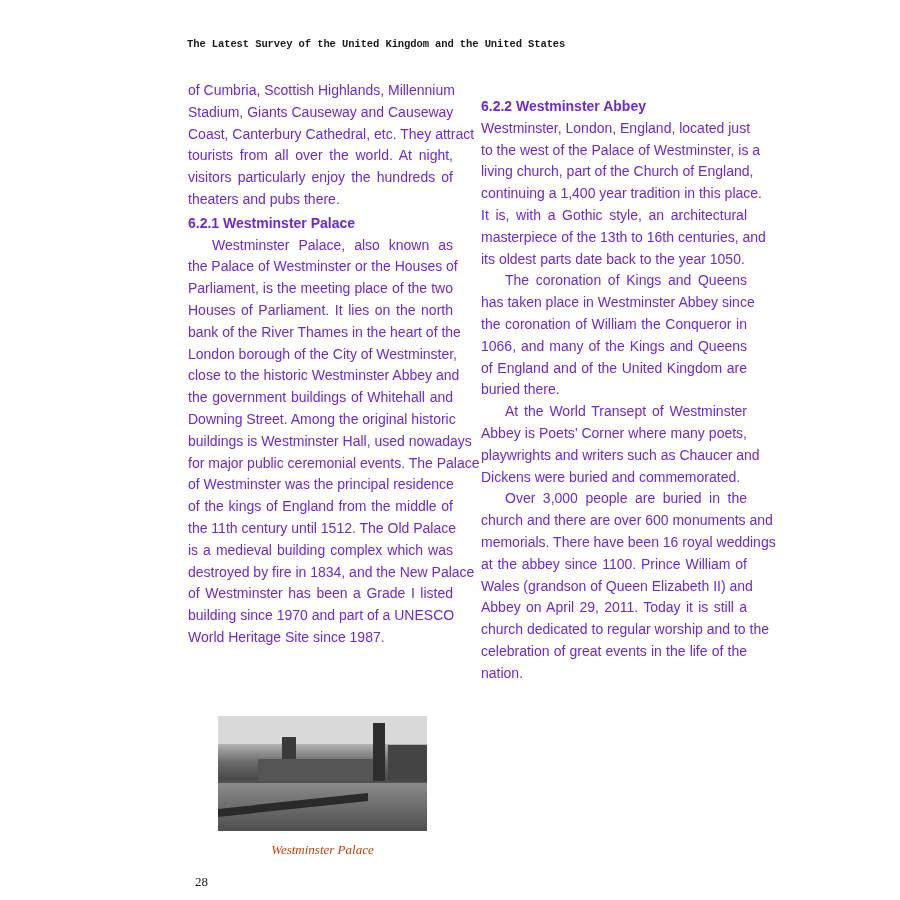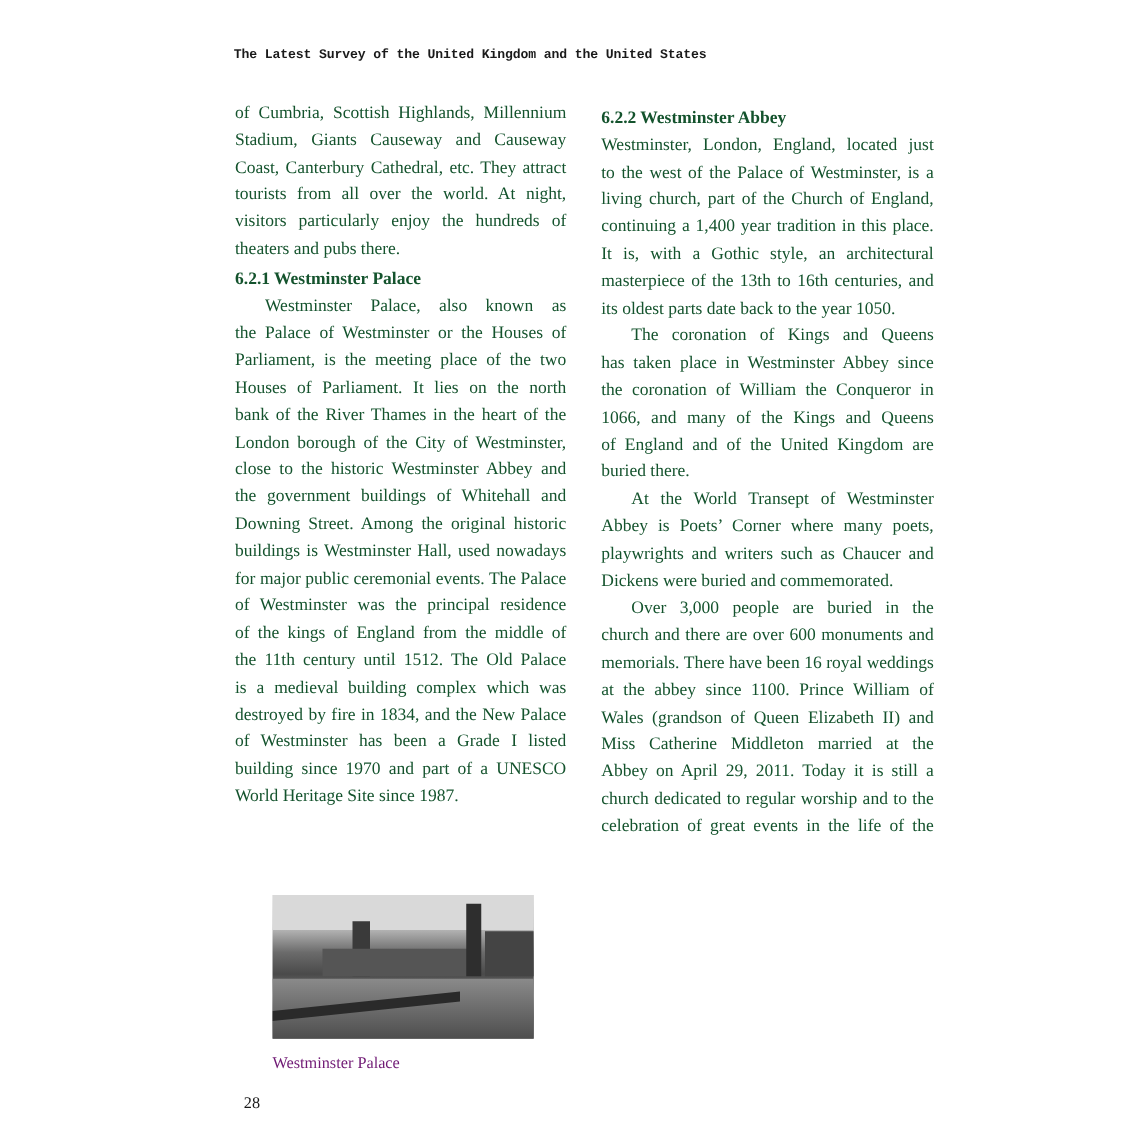--- a/index.html
+++ b/index.html
@@ -2,39 +2,39 @@
 <html><head>
 <meta charset="utf-8">
 <style>
   html, body { margin: 0; padding: 0; background: #ffffff; }
   body { width: 900px; height: 900px; position: relative; overflow: hidden; }
   .header {
     position: absolute; left: 187px; top: 38px;
     font-family: Liberation Mono, monospace; font-weight: bold;
     font-size: 10.5px; color: #1a1a1a; letter-spacing: -0.1px;
   }
-  .col { position: absolute; font-family: Liberation Serif, serif; color: #14532d; font-size: 14px; }
+  .col { position: absolute; font-family: Liberation Sans, sans-serif; color: #6d28d9; font-size: 14px; }
   .col-left { left: 188px; top: 80px; width: 265px; }
   .col-right { left: 481px; top: 80px; width: 266px; }
   .line { height: 21.8px; line-height: 21.8px; white-space: nowrap; text-align: justify; text-align-last: justify; }
   .line.last { text-align-last: left; }
   .line.indent { padding-left: 24px; }
   .heading { font-weight: bold; height: 21.8px; line-height: 21.8px; margin-top: 2px; }
   .photo {
     position: absolute; left: 218px; top: 716px; width: 209px; height: 115px;
     background: linear-gradient(180deg, #dcdcdc 0%, #bdbdbd 22%, #6b6b6b 40%, #4a4a4a 55%, #7a7a7a 70%, #3d3d3d 85%, #5a5a5a 100%);
     overflow: hidden;
   }
   .photo .sky { position: absolute; left: 0; top: 0; width: 100%; height: 28px; background: #d9d9d9; }
   .photo .bldg { position: absolute; bottom: 50px; background: #3a3a3a; }
   .photo .river { position: absolute; left: 0; bottom: 0; width: 100%; height: 48px; background: linear-gradient(180deg,#8a8a8a,#4e4e4e); }
   .photo .bridge { position: absolute; left: 0; bottom: 22px; width: 150px; height: 8px; background: #2a2a2a; transform: skewY(-6deg); }
   .caption {
-    position: absolute; left: 218px; width: 209px; top: 842px; 
-    font-family: "Liberation Serif", serif; font-size: 13px; color: #701a75;
+    position: absolute; left: 218px; width: 209px; top: 842px; text-align: center;
+    font-family: "Liberation Serif", serif; font-style: italic; font-size: 13px; color: #c2410c;
   }
   .page-num { position: absolute; left: 164px; top: 874px; font-family: "Liberation Serif", serif; font-size: 13px; color: #1a1a1a; margin-left: 31px; }
 </style>
 </head>
 <body>
 
 <div class="header">The Latest Survey of the United Kingdom and the United States</div>
 
 <div class="col col-left">
   <div>
@@ -74,21 +74,21 @@
   <div class="bldg" style="left:64px;width:14px;height:44px;"></div>
   <div class="bldg" style="left:40px;width:120px;height:22px;background:#555;"></div>
   <div class="bldg" style="left:155px;width:12px;height:58px;background:#2e2e2e;"></div>
   <div class="bldg" style="left:170px;width:39px;height:36px;background:#444;"></div>
   <div class="river"></div>
   <div class="bridge"></div>
 </div>
 <div class="caption">Westminster Palace</div>
 
 <div class="col col-right">
-  <div class="heading" style="margin-top:4px;">6.2.2 Westminster Abbey</div>
+  <div class="heading" style="margin-top:16px;">6.2.2 Westminster Abbey</div>
   <div>
     <div class="line">Westminster, London, England, located just</div>
     <div class="line">to the west of the Palace of Westminster, is a</div>
     <div class="line">living church, part of the Church of England,</div>
     <div class="line">continuing a 1,400 year tradition in this place.</div>
     <div class="line">It is, with a Gothic style, an architectural</div>
     <div class="line">masterpiece of the 13th to 16th centuries, and</div>
     <div class="line last">its oldest parts date back to the year 1050.</div>
   </div>
   <div>
@@ -104,20 +104,20 @@
     <div class="line">Abbey is Poets’ Corner where many poets,</div>
     <div class="line">playwrights and writers such as Chaucer and</div>
     <div class="line last">Dickens were buried and commemorated.</div>
   </div>
   <div>
     <div class="line indent">Over 3,000 people are buried in the</div>
     <div class="line">church and there are over 600 monuments and</div>
     <div class="line">memorials. There have been 16 royal weddings</div>
     <div class="line">at the abbey since 1100. Prince William of</div>
     <div class="line">Wales (grandson of Queen Elizabeth II) and</div>
-    <div class="line">Miss Catherine Middleton married at the</div>
     <div class="line">Abbey on April 29, 2011. Today it is still a</div>
     <div class="line">church dedicated to regular worship and to the</div>
     <div class="line">celebration of great events in the life of the</div>
+    <div class="line last">nation.</div>
   </div>
 </div>
 
 <div class="page-num">28</div>
 
 </body></html>

